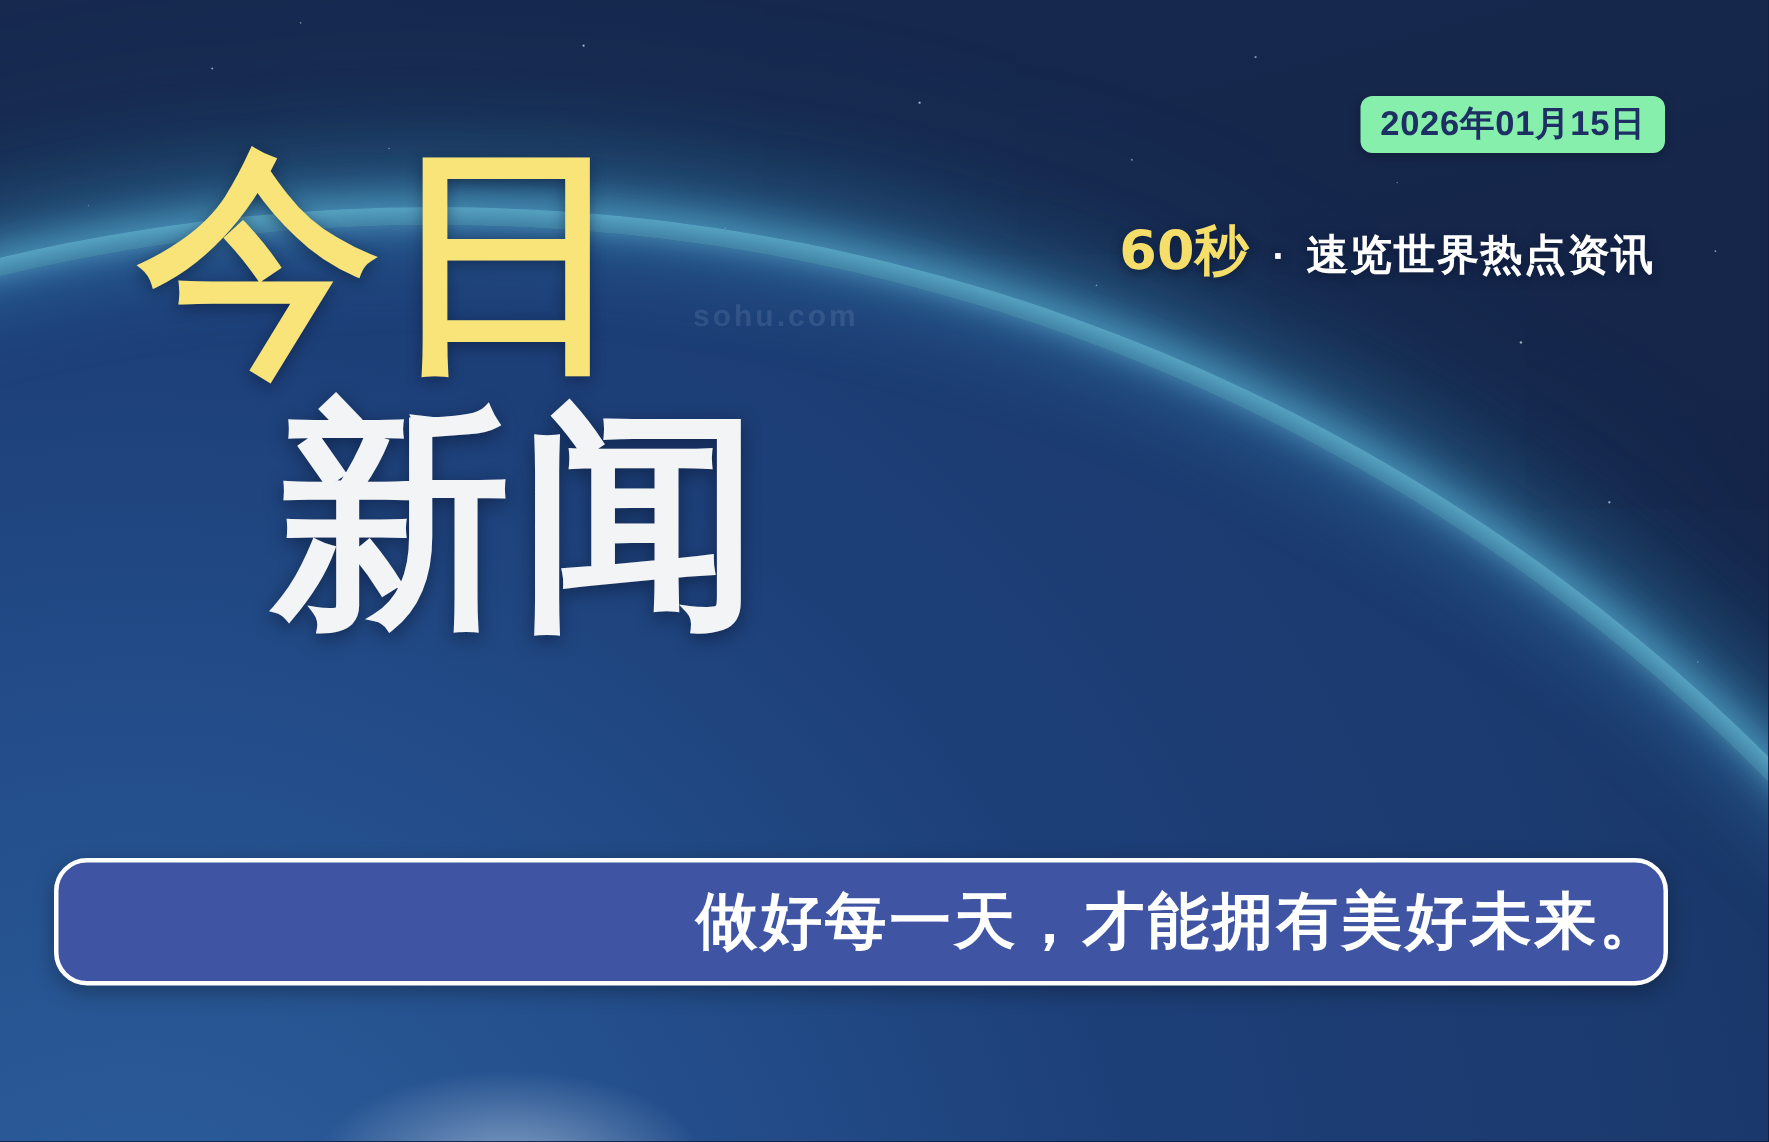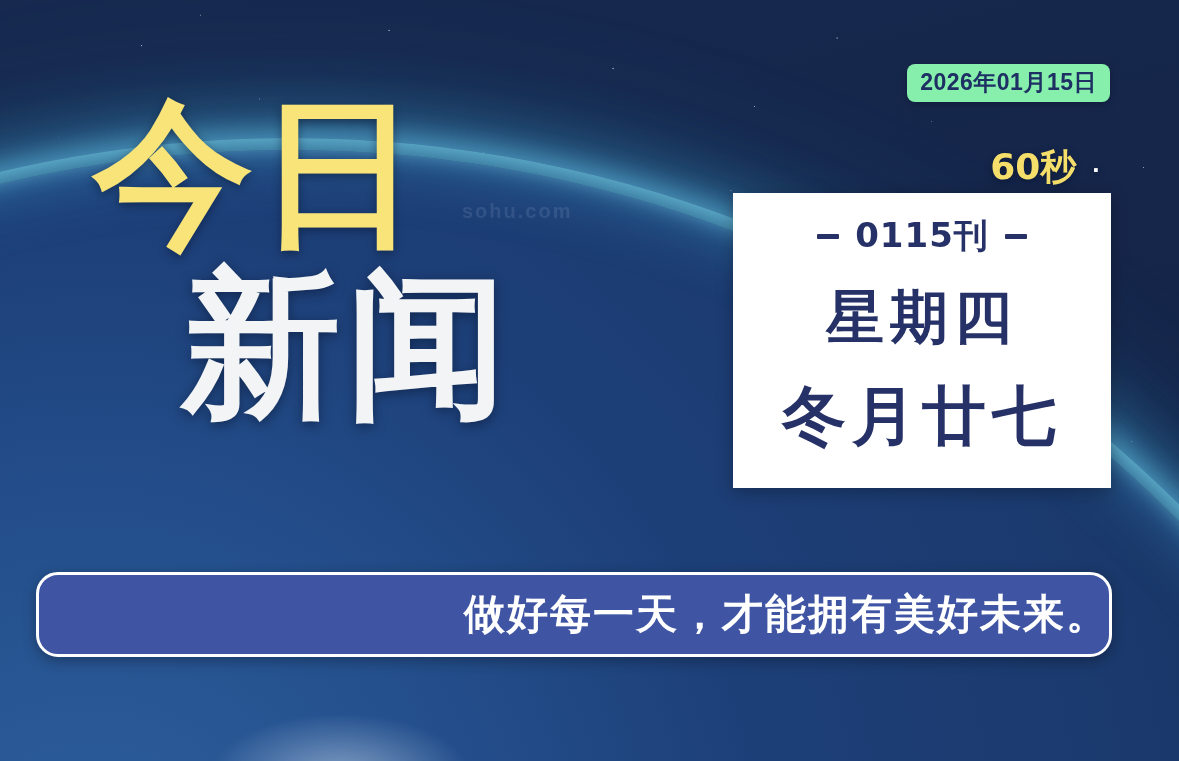--- a/index.html
+++ b/index.html
@@ -233,29 +233,21 @@
   <div class="title-block">
     <div class="title-line title-top">今日</div>
     <div class="title-line title-bottom">新闻</div>
   </div>
 
   <div class="date-badge">2026年01月15日</div>
 
   <div class="tagline">
     <span class="tag-60">60秒</span>
     <span class="tag-dot">·</span>
-  </div>
-
-  <div class="card">
-    <div class="card-issue">
-      <span class="issue-dash"></span>
-      <span>0115刊</span>
-      <span class="issue-dash"></span>
-    </div>
-    <div class="card-weekday">星期四</div>
-    <div class="card-lunar">冬月廿七</div>
-  </div>
+    <span class="tag-rest">速览世界热点资讯</span>
+  </div>
+
 
   <div class="banner">
     <span class="banner-text">做好每一天，才能拥有美好未来。</span>
   </div>
 
 </div>
 
 </body></html>

